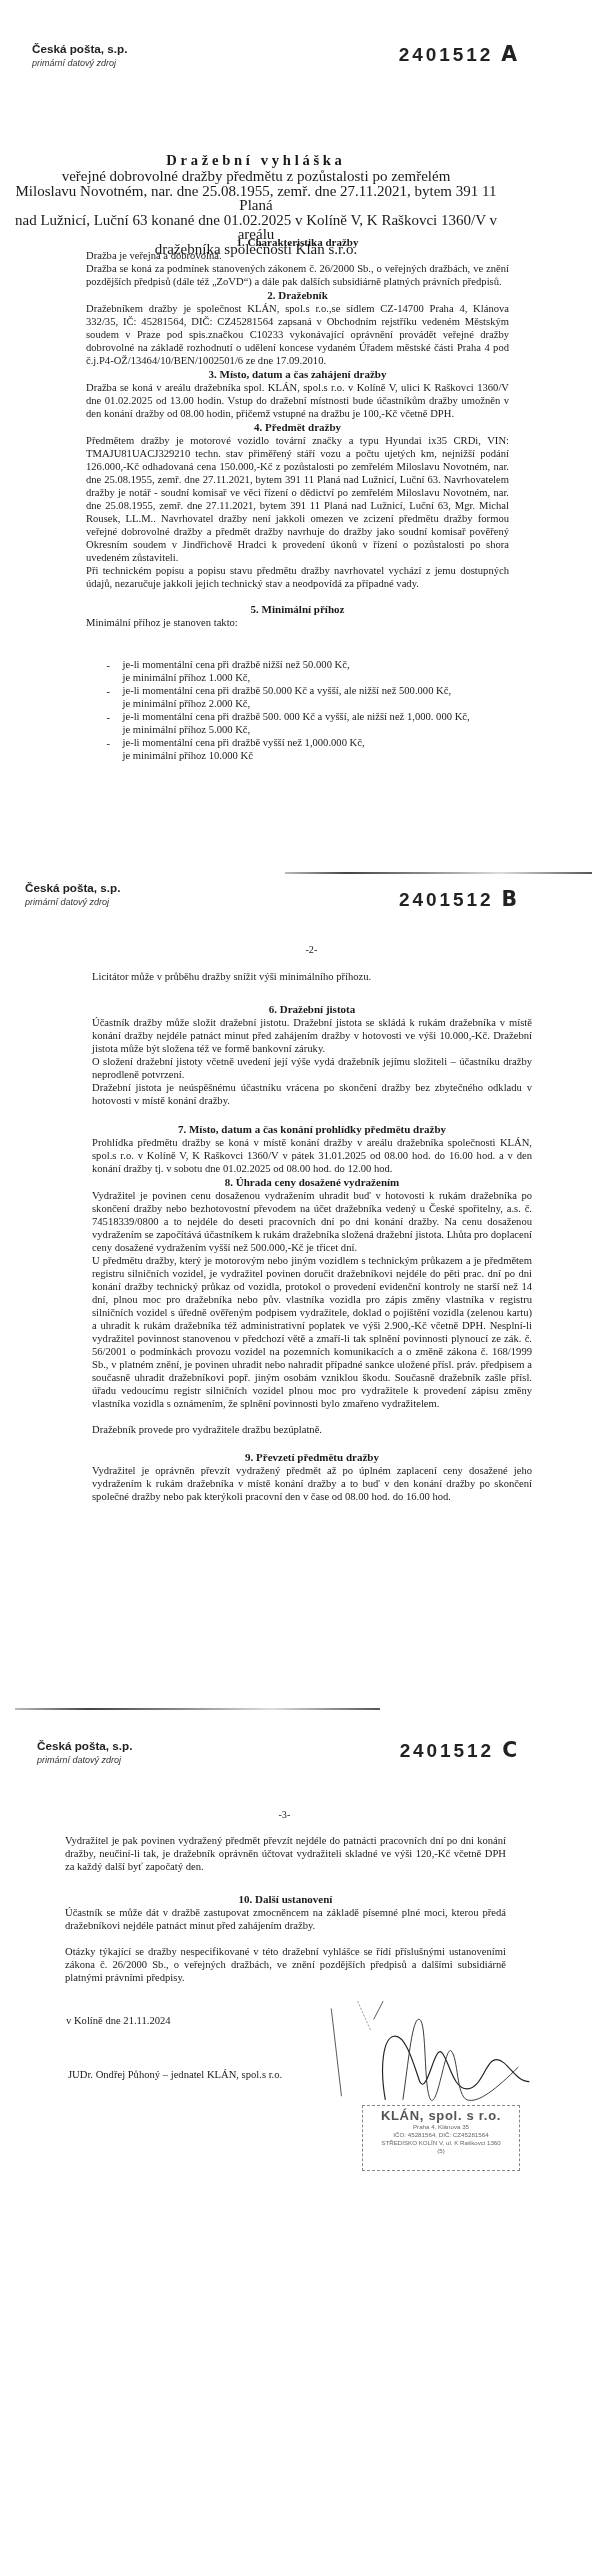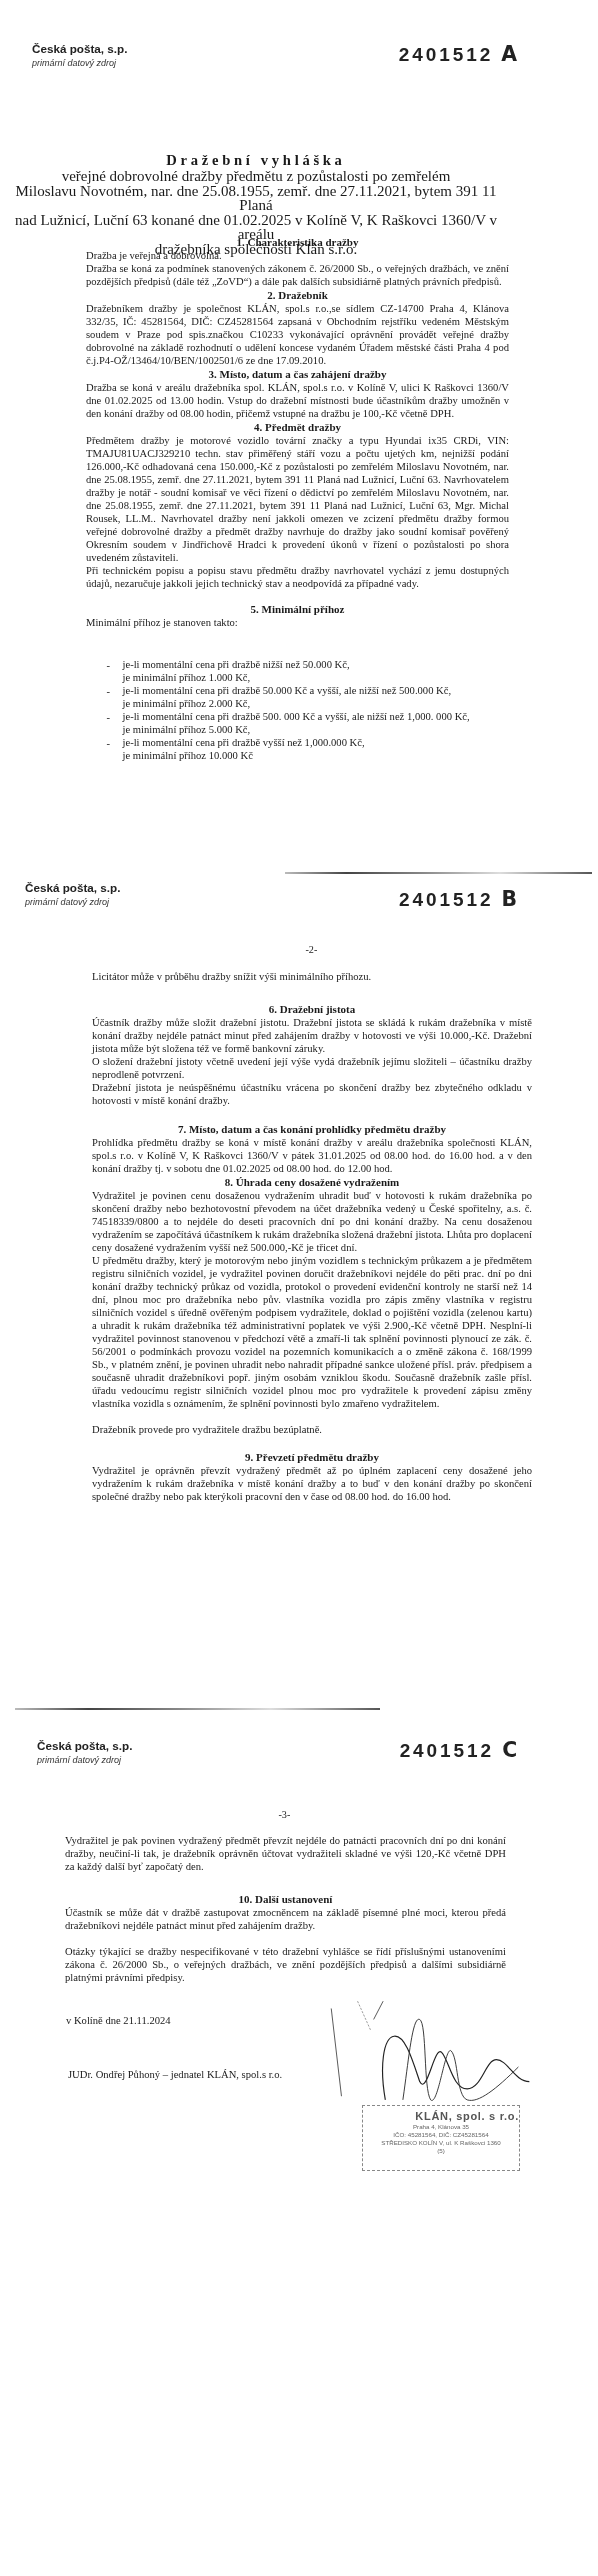--- a/index.html
+++ b/index.html
@@ -14,21 +14,21 @@
   .body-text p { margin: 0; }
   .sec-title { font-family: "Liberation Serif", serif; font-weight: bold; font-size: 11px; text-align: center; margin: 0; line-height: 14px; }
   .doc-title { position: absolute; left: 0; width: 512px; top: 152px; text-align: center; font-family: "Liberation Serif", serif; }
   .doc-title .main { font-size: 14.6px; font-weight: bold; letter-spacing: 3.7px; }
   .doc-title .sub { font-size: 15px; font-weight: normal; line-height: 14.6px; }
   .bullets { margin: 12px; padding: 0; list-style: none; }
   .bullets li { position: relative; padding-left: 17.5px; line-height: 13px; }
   .bullets li::before { content: "-"; position: absolute; left: 1.5px; top: 1.5px; }
   .page-num { position: absolute; left: 0; width: 598px; text-align: center; font-family: "Liberation Serif", serif; font-size: 10.2px; }
   .stamp-box { position: absolute; left: 362px; top: 2105px; width: 156px; height: 64px; border: 0.7px dashed #888; font-family: "Liberation Sans", sans-serif; color: #666; text-align: center; font-size: 6.2px; line-height: 8px; }
-  .stamp-box .t1 { font-size: 11px; font-weight: bold; letter-spacing: 0.7px; line-height: 14.6px; color: #555; margin-top: 2.9px; text-align: right; }
+  .stamp-box .t1 { font-size: 13px; font-weight: bold; letter-spacing: 0.7px; line-height: 14.6px; color: #555; margin-top: 2.9px; }
   .signature { position: absolute; left: 321px; top: 2001px; width: 212px; height: 110px; }
 </style>
 </head>
 <body>
 
 <div class="header" style="top:42px;">
   <div class="cp-name">Česká pošta, s.p.</div>
   <div class="cp-sub">primární datový zdroj</div>
   <div class="stamp-no">
     <span>2401512</span>

